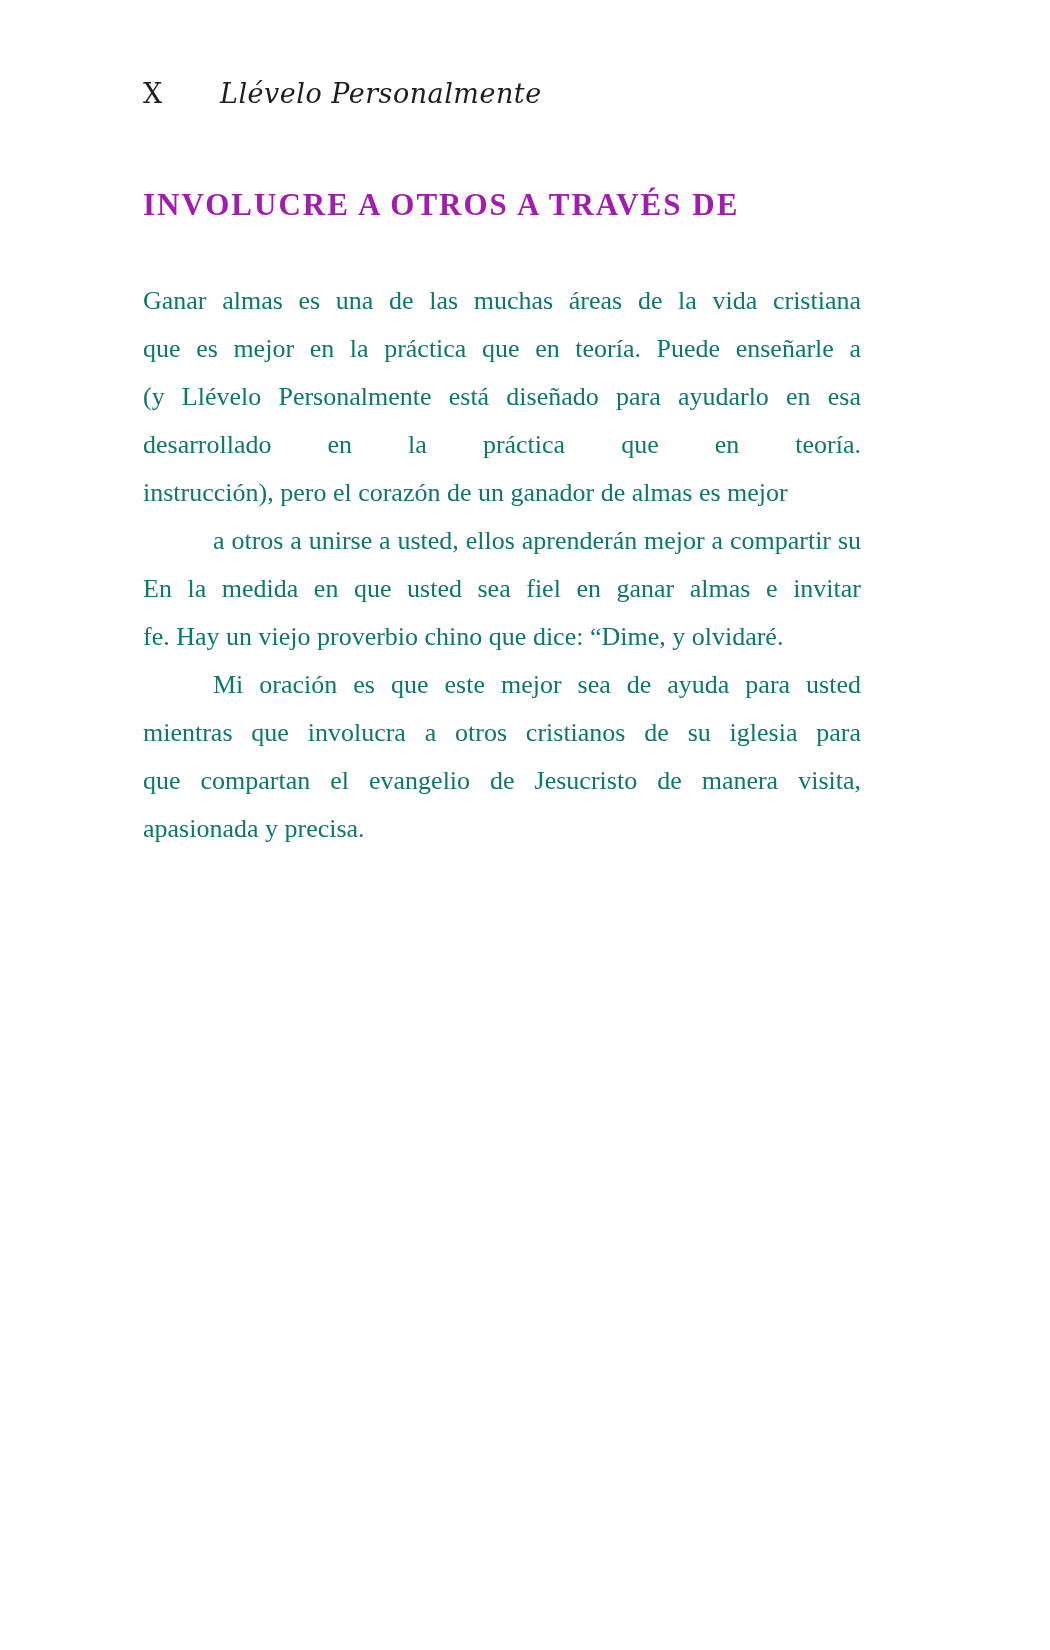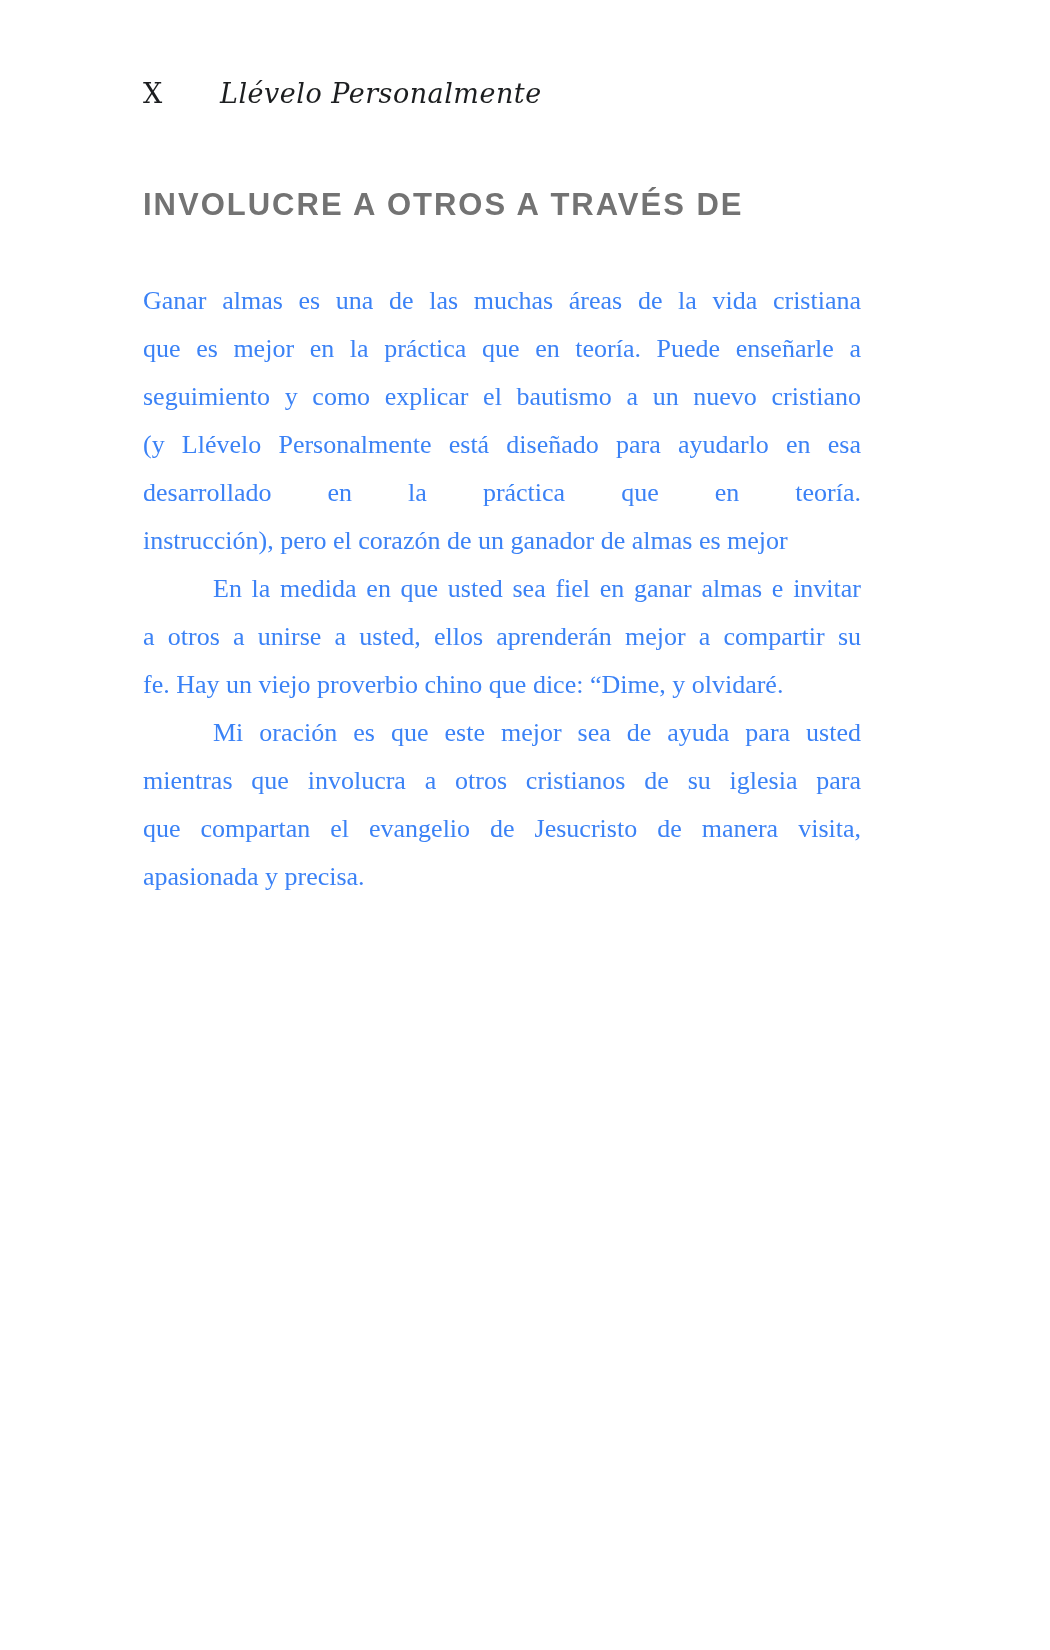--- a/index.html
+++ b/index.html
@@ -37,38 +37,38 @@
     font-style: italic;
     letter-spacing: 0.5px;
   }
   
   .chapter-heading {
     position: absolute;
     top: 182px;
     left: 143px;
     width: 740px;
     margin: 0;
-    font-family: Liberation Sans, sans-serif;
+    font-family: Liberation Serif, serif;
     font-weight: 700;
     font-size: 31px;
     letter-spacing: 2px;
     line-height: 45px;
-    color: #737373;
+    color: #a21caf;
   }
   .heading-line { display: block; }
   
   .body-text {
     position: absolute;
     top: 277px;
     left: 143px;
     width: 718px;
     font-family: "Liberation Serif", serif;
     font-size: 26px;
     line-height: 48px;
-    color: #3b82f6;
+    color: #0f766e;
   }
   .paragraph { margin: 0; }
   .line {
     text-align: justify;
     text-align-last: justify;
     white-space: nowrap;
   }
   .paragraph .line:last-child {
     text-align-last: left;
   }
@@ -87,28 +87,27 @@
   </header>
 
   <h1 class="chapter-heading">
     <span class="heading-line">INVOLUCRE A OTROS A TRAVÉS DE</span>
   </h1>
 
   <div class="body-text">
     <div class="paragraph">
         <div class="line">Ganar almas es una de las muchas áreas de la vida cristiana</div>
         <div class="line">que es mejor en la práctica que en teoría. Puede enseñarle a</div>
-        <div class="line">seguimiento y como explicar el bautismo a un nuevo cristiano</div>
         <div class="line">(y Llévelo Personalmente está diseñado para ayudarlo en esa</div>
         <div class="line">desarrollado en la práctica que en teoría.</div>
         <div class="line">instrucción), pero el corazón de un ganador de almas es mejor</div>
       </div>
     <div class="paragraph indent-first">
+        <div class="line">a otros a unirse a usted, ellos aprenderán mejor a compartir su</div>
         <div class="line">En la medida en que usted sea fiel en ganar almas e invitar</div>
-        <div class="line">a otros a unirse a usted, ellos aprenderán mejor a compartir su</div>
         <div class="line">fe. Hay un viejo proverbio chino que dice: “Dime, y olvidaré.</div>
       </div>
     <div class="paragraph indent-first">
         <div class="line">Mi oración es que este mejor sea de ayuda para usted</div>
         <div class="line">mientras que involucra a otros cristianos de su iglesia para</div>
         <div class="line">que compartan el evangelio de Jesucristo de manera visita,</div>
         <div class="line">apasionada y precisa.</div>
       </div>
   </div>
 

